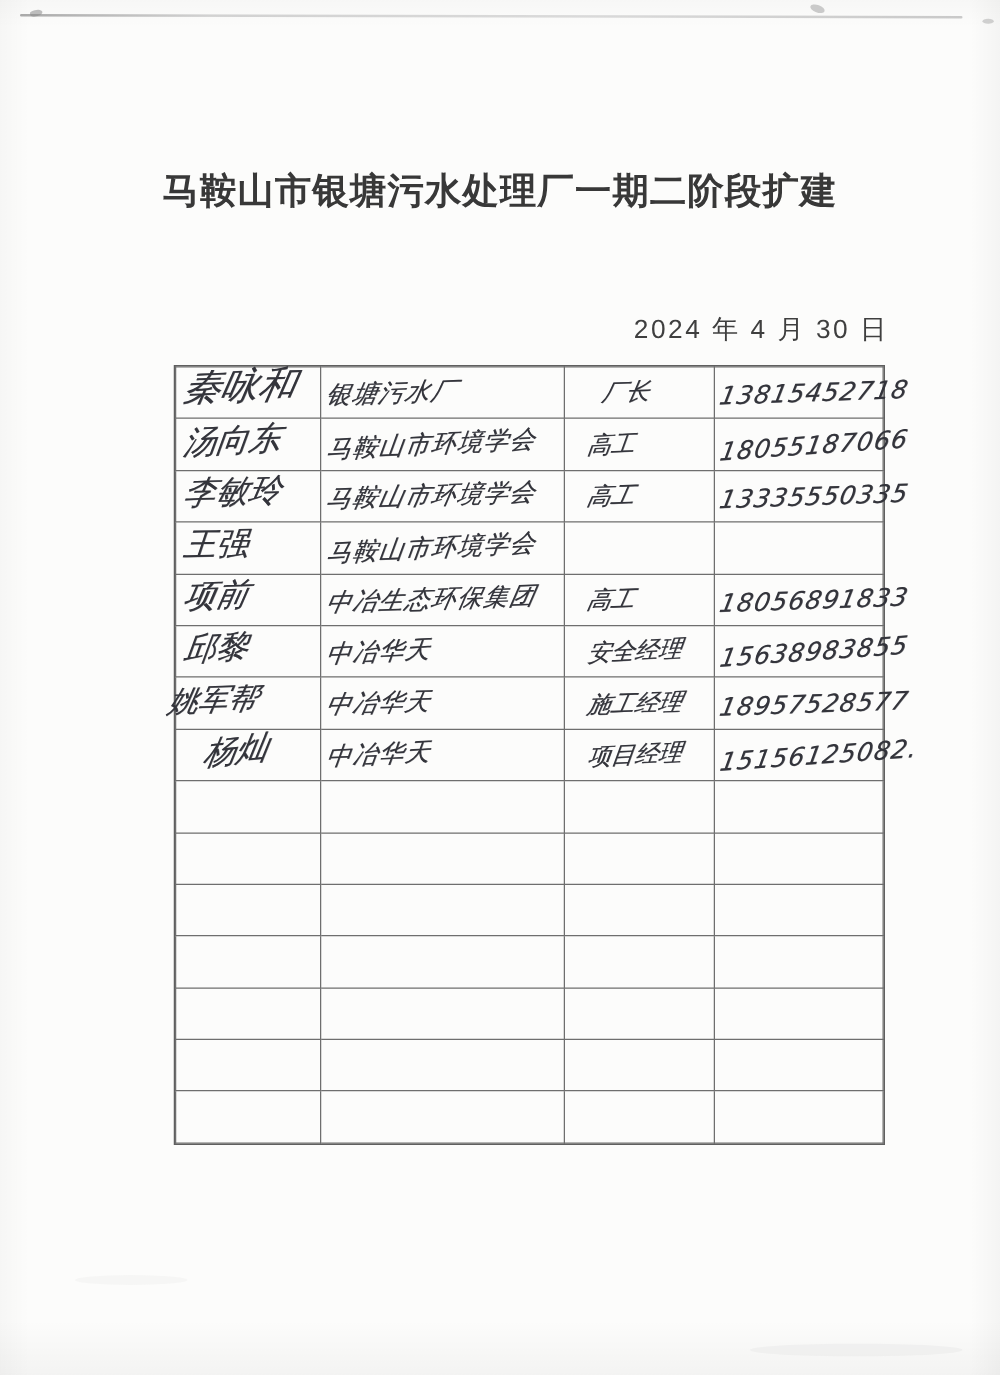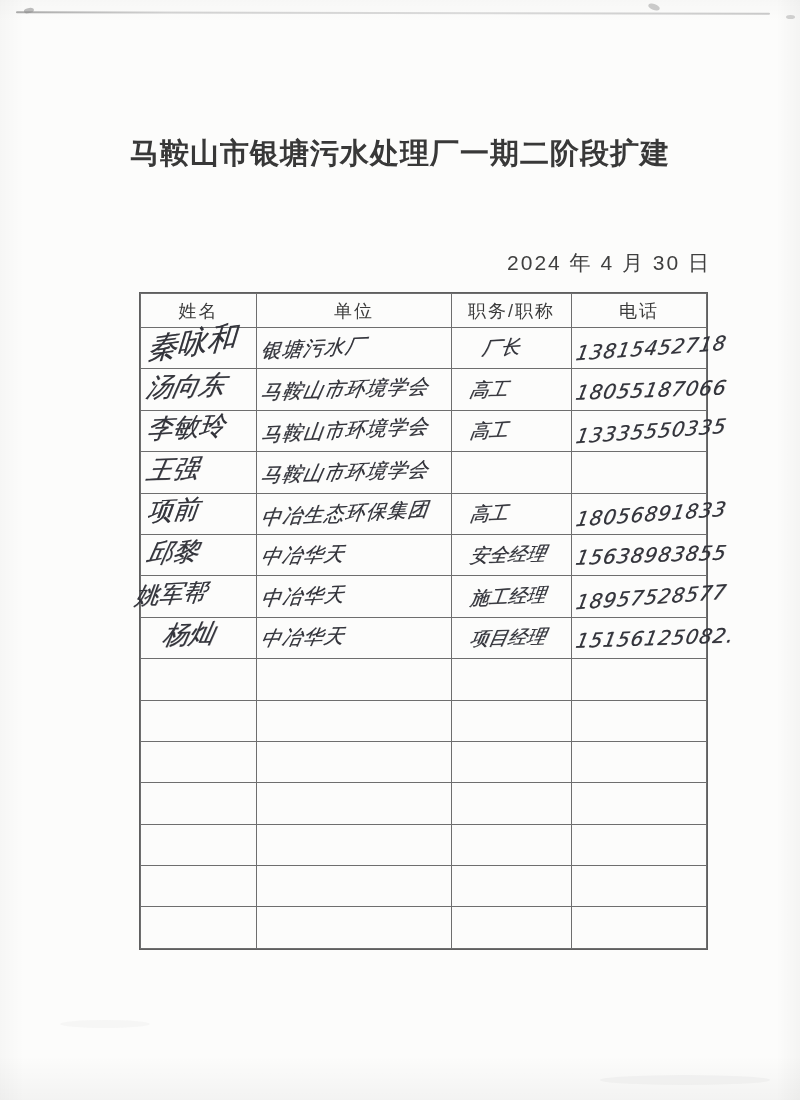--- a/index.html
+++ b/index.html
@@ -98,26 +98,20 @@
   <div class="date-line">2024 年 4 月 30 日</div>
 
   <table class="signin-table outer-frame">
     <colgroup>
       <col style="width:116px">
         <col style="width:195px">
         <col style="width:120px">
         <col style="width:135px">
     </colgroup>
     <tbody>
-      <tr class="header-row">
-        <th>姓名</th>
-        <th>单位</th>
-        <th>职务/职称</th>
-        <th>电话</th>
-      </tr>
 
       <tr class="data-row r1">
         <td class="cell-name"><span class="hw hw-name">秦咏和</span></td>
         <td class="cell-unit"><span class="hw hw-unit">银塘污水厂</span></td>
         <td class="cell-pos"><span class="hw hw-pos">厂长</span></td>
         <td class="cell-phone"><span class="hw hw-phone">13815452718</span></td>
       </tr>
       <tr class="data-row r2">
         <td class="cell-name"><span class="hw hw-name">汤向东</span></td>
         <td class="cell-unit"><span class="hw hw-unit">马鞍山市环境学会</span></td>

